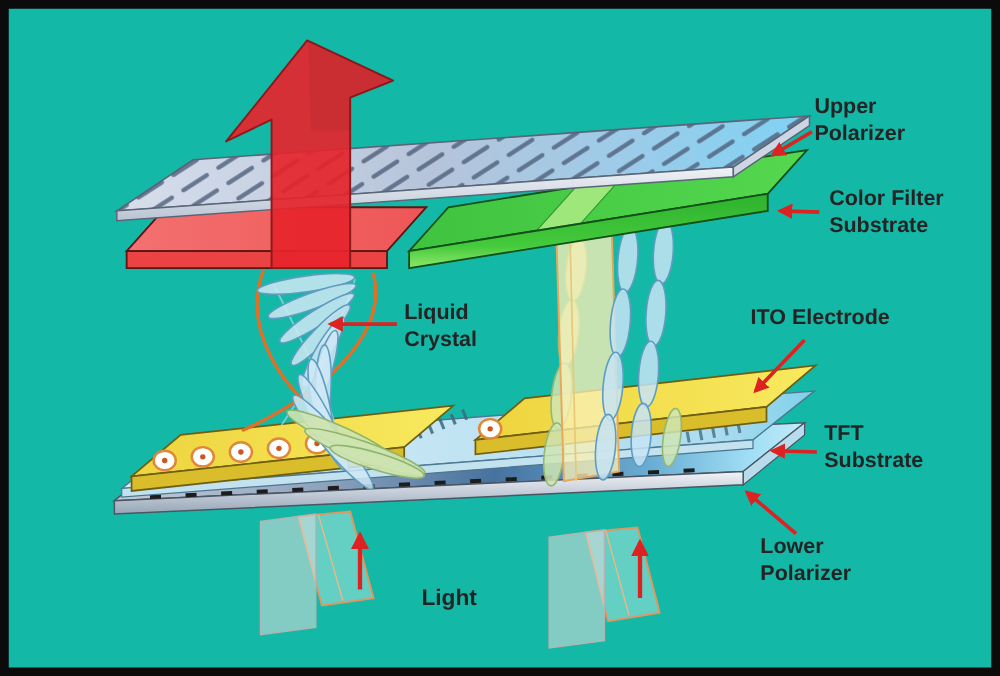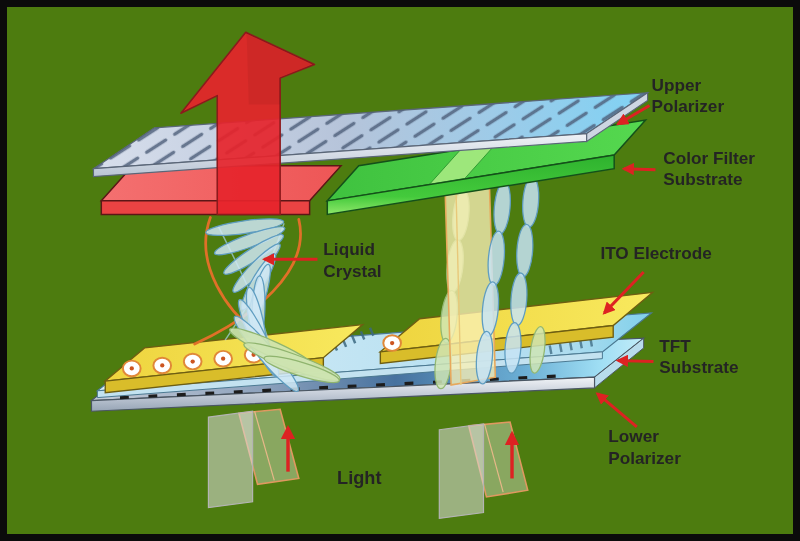--- a/index.html
+++ b/index.html
@@ -1,21 +1,21 @@
 <!DOCTYPE html>
 <html><head>
 <meta charset="utf-8">
 <style>
   html,body{margin:0;padding:0;background:#ffffff;}
   .frame{
     position:relative;
     width:800px;height:541px;
     box-sizing:border-box;
     border:7px solid #0b0b0b;
-    background:#4d7c0f;
+    background:#14b8a6;
     overflow:hidden;
   }
   .frame svg{display:block;width:786px;height:527px;}
   .lbl{font:700 17.5px "Liberation Sans", sans-serif; fill:#242424;}
   .lbl-big{font:700 18.5px "Liberation Sans", sans-serif; fill:#242424;}
 </style>
 </head>
 <body>
 
 <div class="frame">

